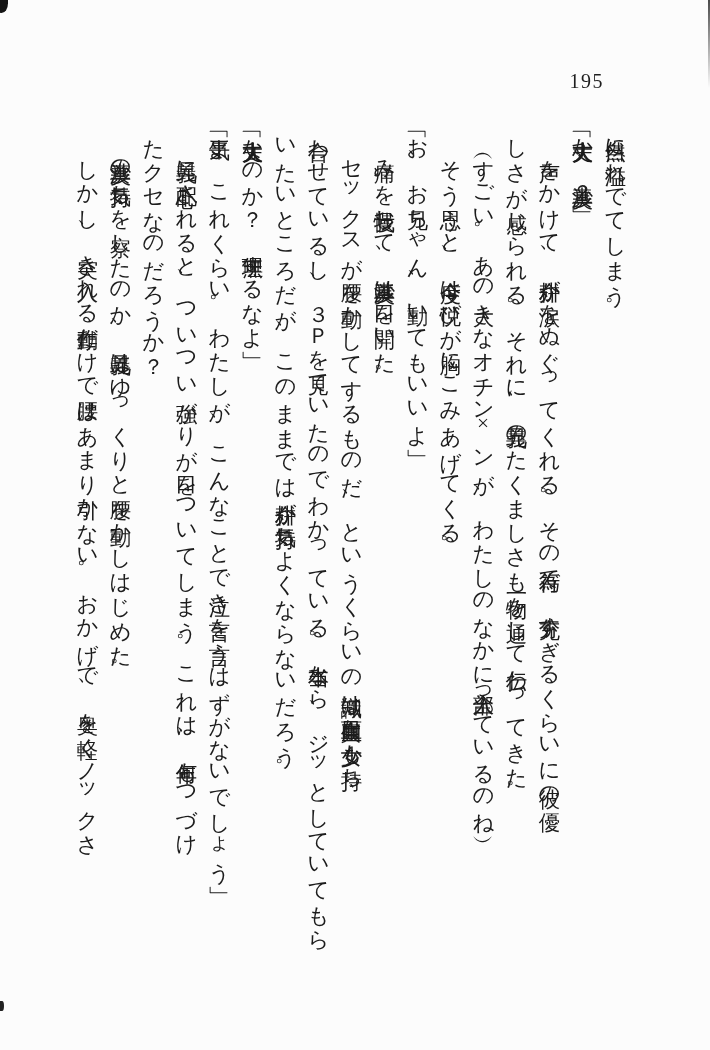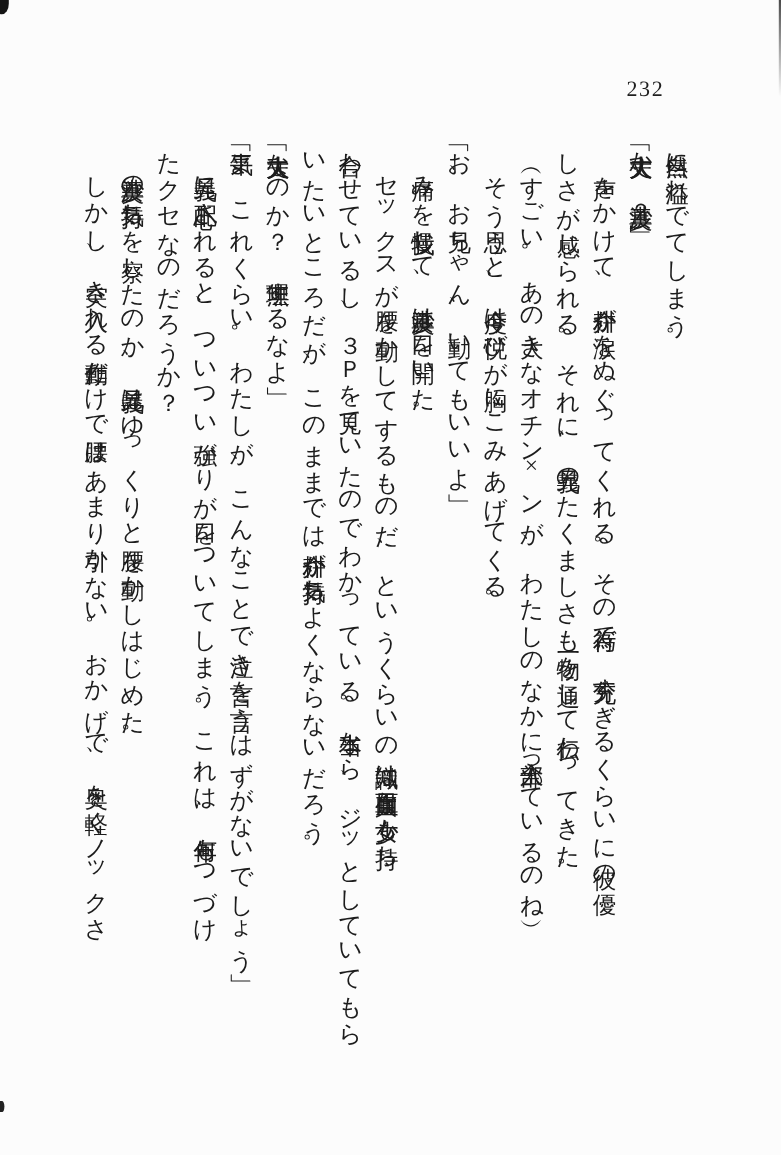--- a/index.html
+++ b/index.html
@@ -71,21 +71,21 @@
 </style>
 </head>
 <body>
 
 <div class="page-frame">
 
   <div class="artifact-top-left"></div>
   <div class="artifact-right-edge"></div>
   <div class="artifact-left-edge"></div>
 
-  <div class="page-number">232</div>
+  <div class="page-number">195</div>
 
   <div class="text-block">
     <p class="line">自然に溢れでてしまう。</p>
     <p class="line">「大丈夫か、真沙美？」</p>
     <p class="line">　声をかけて、耕介が涙をぬぐってくれる。その行為で、充分すぎるくらいに彼の優</p>
     <p class="line">しさが感じられる。それに、義兄のたくましさも一物を通して伝わってきた。</p>
     <p class="line">　（すごい。あの大きなオチン×ンが、わたしのなかに全部入っているのね）</p>
     <p class="line">　そう思うと、今度は悦びが胸にこみあげてくる。</p>
     <p class="line">「お、お兄ちゃん、動いてもいいよ」</p>
     <p class="line">　痛みを我慢して、真沙美は口を開いた。</p>

